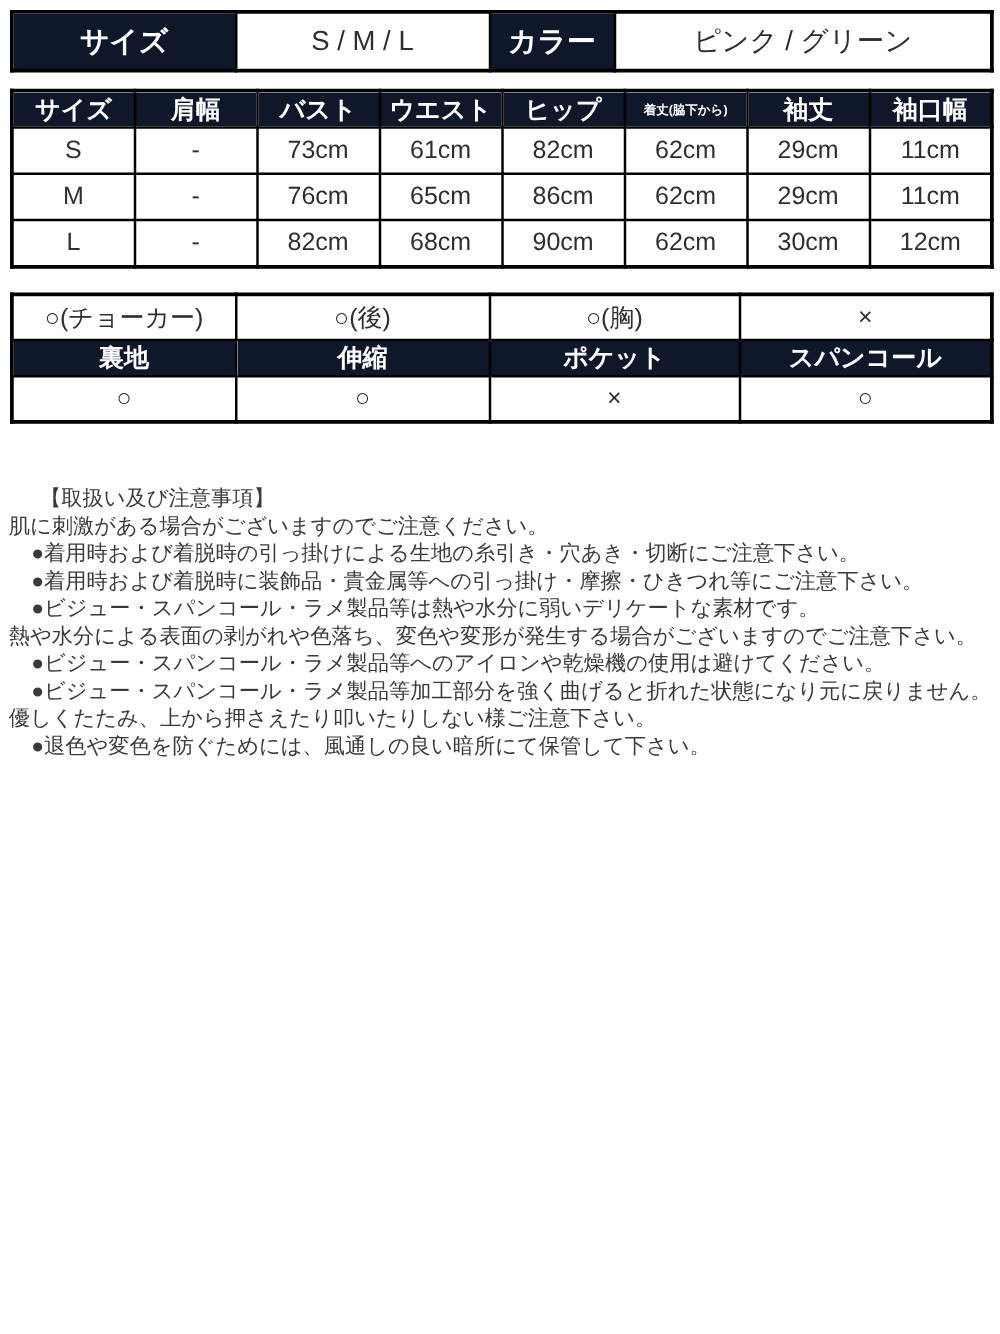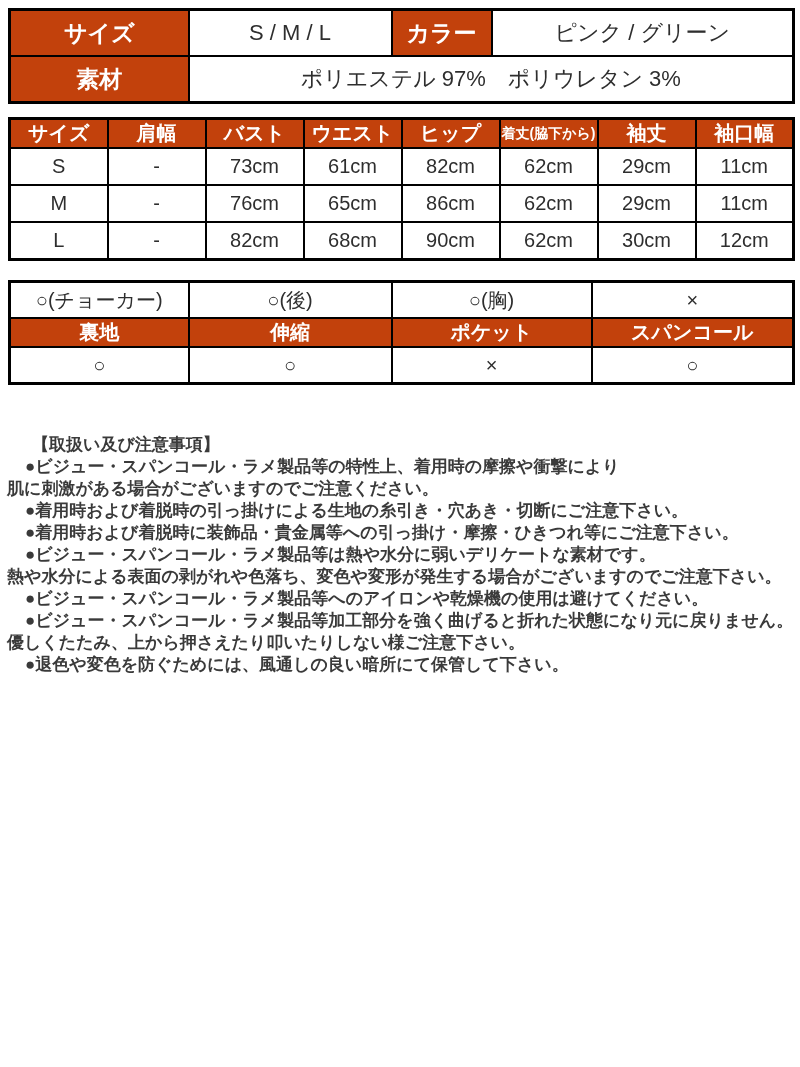--- a/index.html
+++ b/index.html
@@ -29,46 +29,45 @@
   }
   td {
     border: 2px solid #000000;
     text-align: center;
     vertical-align: middle;
     padding: 0;
     overflow: hidden;
     white-space: nowrap;
   }
   .hd {
-    background: #c2410c;
+    background: #0f172a;
     color: #ffffff;
     font-weight: bold;
   }
   
   .t1 { margin-top: 8px; }
   .t1 td { height: 44px; font-size: 22px; }
   .t1 .hd { font-size: 23px; }
   
   .t2 { margin-top: 13px; }
   .t2 .hd { height: 27px; font-size: 20px; }
-  .t2 .hd.sm { font-size: 14px; }
+  .t2 .hd.sm { font-size: 10px; }
   .t2 .val { height: 35px; font-size: 20px; }
   
   .t3 { margin-top: 19px; }
   .t3 .hd { height: 27px; font-size: 20px; }
   .t3 .val { height: 34px; font-size: 20px; }
   
   .notes {
     margin-top: 49px;
     margin-left: 7px;
     font-size: 17px;
     line-height: 22px;
     color: #3a3a3a;
     white-space: nowrap;
-    font-weight: bold;
   }
   .notes .ind-head { padding-left: 25px; }
   .notes .ind-bullet { padding-left: 18px; }
   .notes .ind-cont { padding-left: 0; }
 </style>
 </head>
 <body>
 
 <div class="page">
 
@@ -78,24 +77,20 @@
         <col style="width:203px">
         <col style="width:100px">
         <col style="width:302px">
     </colgroup>
     <tbody>
       <tr>
         <td class="hd">サイズ</td>
         <td class="val">S / M / L</td>
         <td class="hd">カラー</td>
         <td class="val">ピンク / グリーン</td>
-      </tr>
-      <tr>
-        <td class="hd">素材</td>
-        <td class="val" colspan="3">ポリエステル 97%　ポリウレタン 3%</td>
       </tr>
     </tbody>
   </table>
 
   <table class="t2">
     <colgroup>
       <col style="width:98px">
         <col style="width:98px">
         <col style="width:98px">
         <col style="width:98px">
@@ -172,21 +167,20 @@
         <td class="val">○</td>
         <td class="val">○</td>
         <td class="val">×</td>
         <td class="val">○</td>
       </tr>
     </tbody>
   </table>
 
   <div class="notes">
     <div class="ind-head">【取扱い及び注意事項】</div>
-    <div class="ind-bullet">●ビジュー・スパンコール・ラメ製品等の特性上、着用時の摩擦や衝撃により</div>
     <div class="ind-cont">肌に刺激がある場合がございますのでご注意ください。</div>
     <div class="ind-bullet">●着用時および着脱時の引っ掛けによる生地の糸引き・穴あき・切断にご注意下さい。</div>
     <div class="ind-bullet">●着用時および着脱時に装飾品・貴金属等への引っ掛け・摩擦・ひきつれ等にご注意下さい。</div>
     <div class="ind-bullet">●ビジュー・スパンコール・ラメ製品等は熱や水分に弱いデリケートな素材です。</div>
     <div class="ind-cont">熱や水分による表面の剥がれや色落ち、変色や変形が発生する場合がございますのでご注意下さい。</div>
     <div class="ind-bullet">●ビジュー・スパンコール・ラメ製品等へのアイロンや乾燥機の使用は避けてください。</div>
     <div class="ind-bullet">●ビジュー・スパンコール・ラメ製品等加工部分を強く曲げると折れた状態になり元に戻りません。</div>
     <div class="ind-cont">優しくたたみ、上から押さえたり叩いたりしない様ご注意下さい。</div>
     <div class="ind-bullet">●退色や変色を防ぐためには、風通しの良い暗所にて保管して下さい。</div>
   </div>

